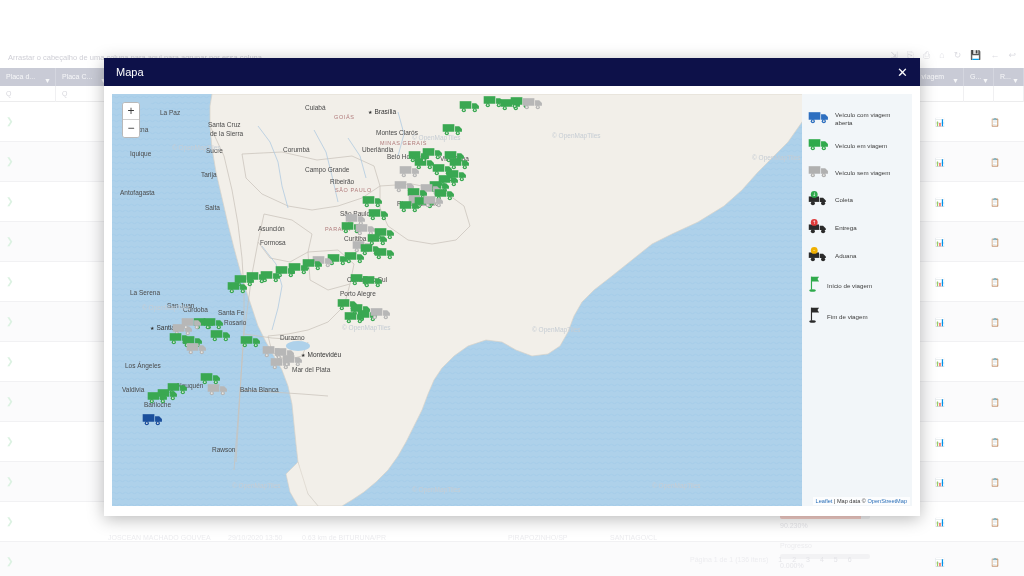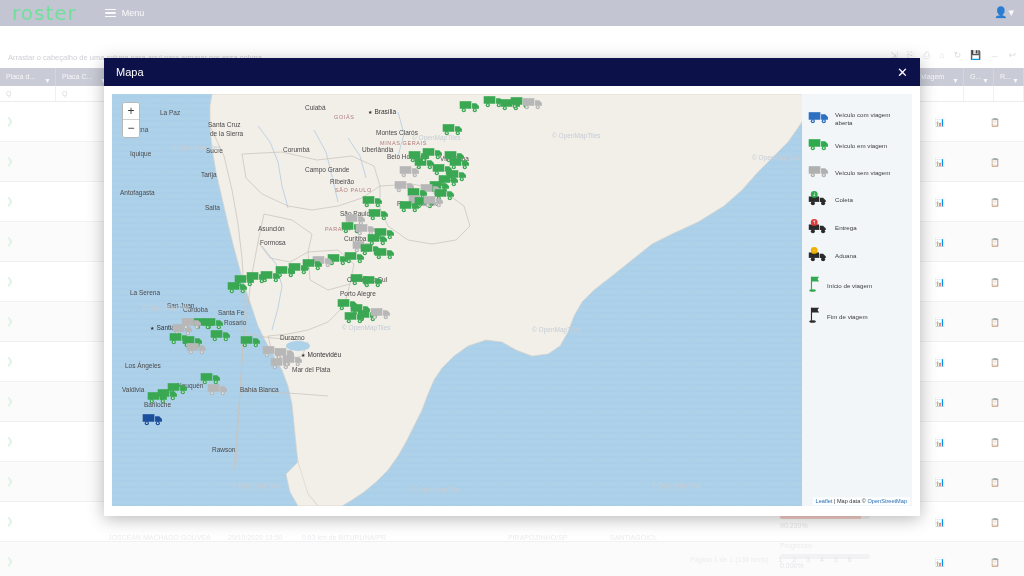--- a/index.html
+++ b/index.html
@@ -115,32 +115,20 @@
              white-space:nowrap; pointer-events:none; }
   .lbl-cap::before { content:"★"; font-size:5px; margin-right:2px; }
 
   .mk { position:absolute; width:0; height:0; }
 </style>
 </head>
 <body>
 
 <div id="app-bg">
 
-  <div class="topbar">
-    <div class="logo">roster</div>
-    <div class="menu-wrap">
-      <span class="hamb">
-          <i></i>
-          <i></i>
-          <i></i>
-        </span>
-      <span>Menu</span>
-    </div>
-    <div class="user-ic">👤▾</div>
-  </div>
 
 
   <div class="hintbar">Arrastar o cabeçalho de uma coluna para aqui para agrupar por essa coluna</div>
   <div class="toolicons">
     <span>⇲</span>
     <span>⎘</span>
     <span>⎙</span>
     <span>⌂</span>
     <span>↻</span>
     <span>💾</span>

